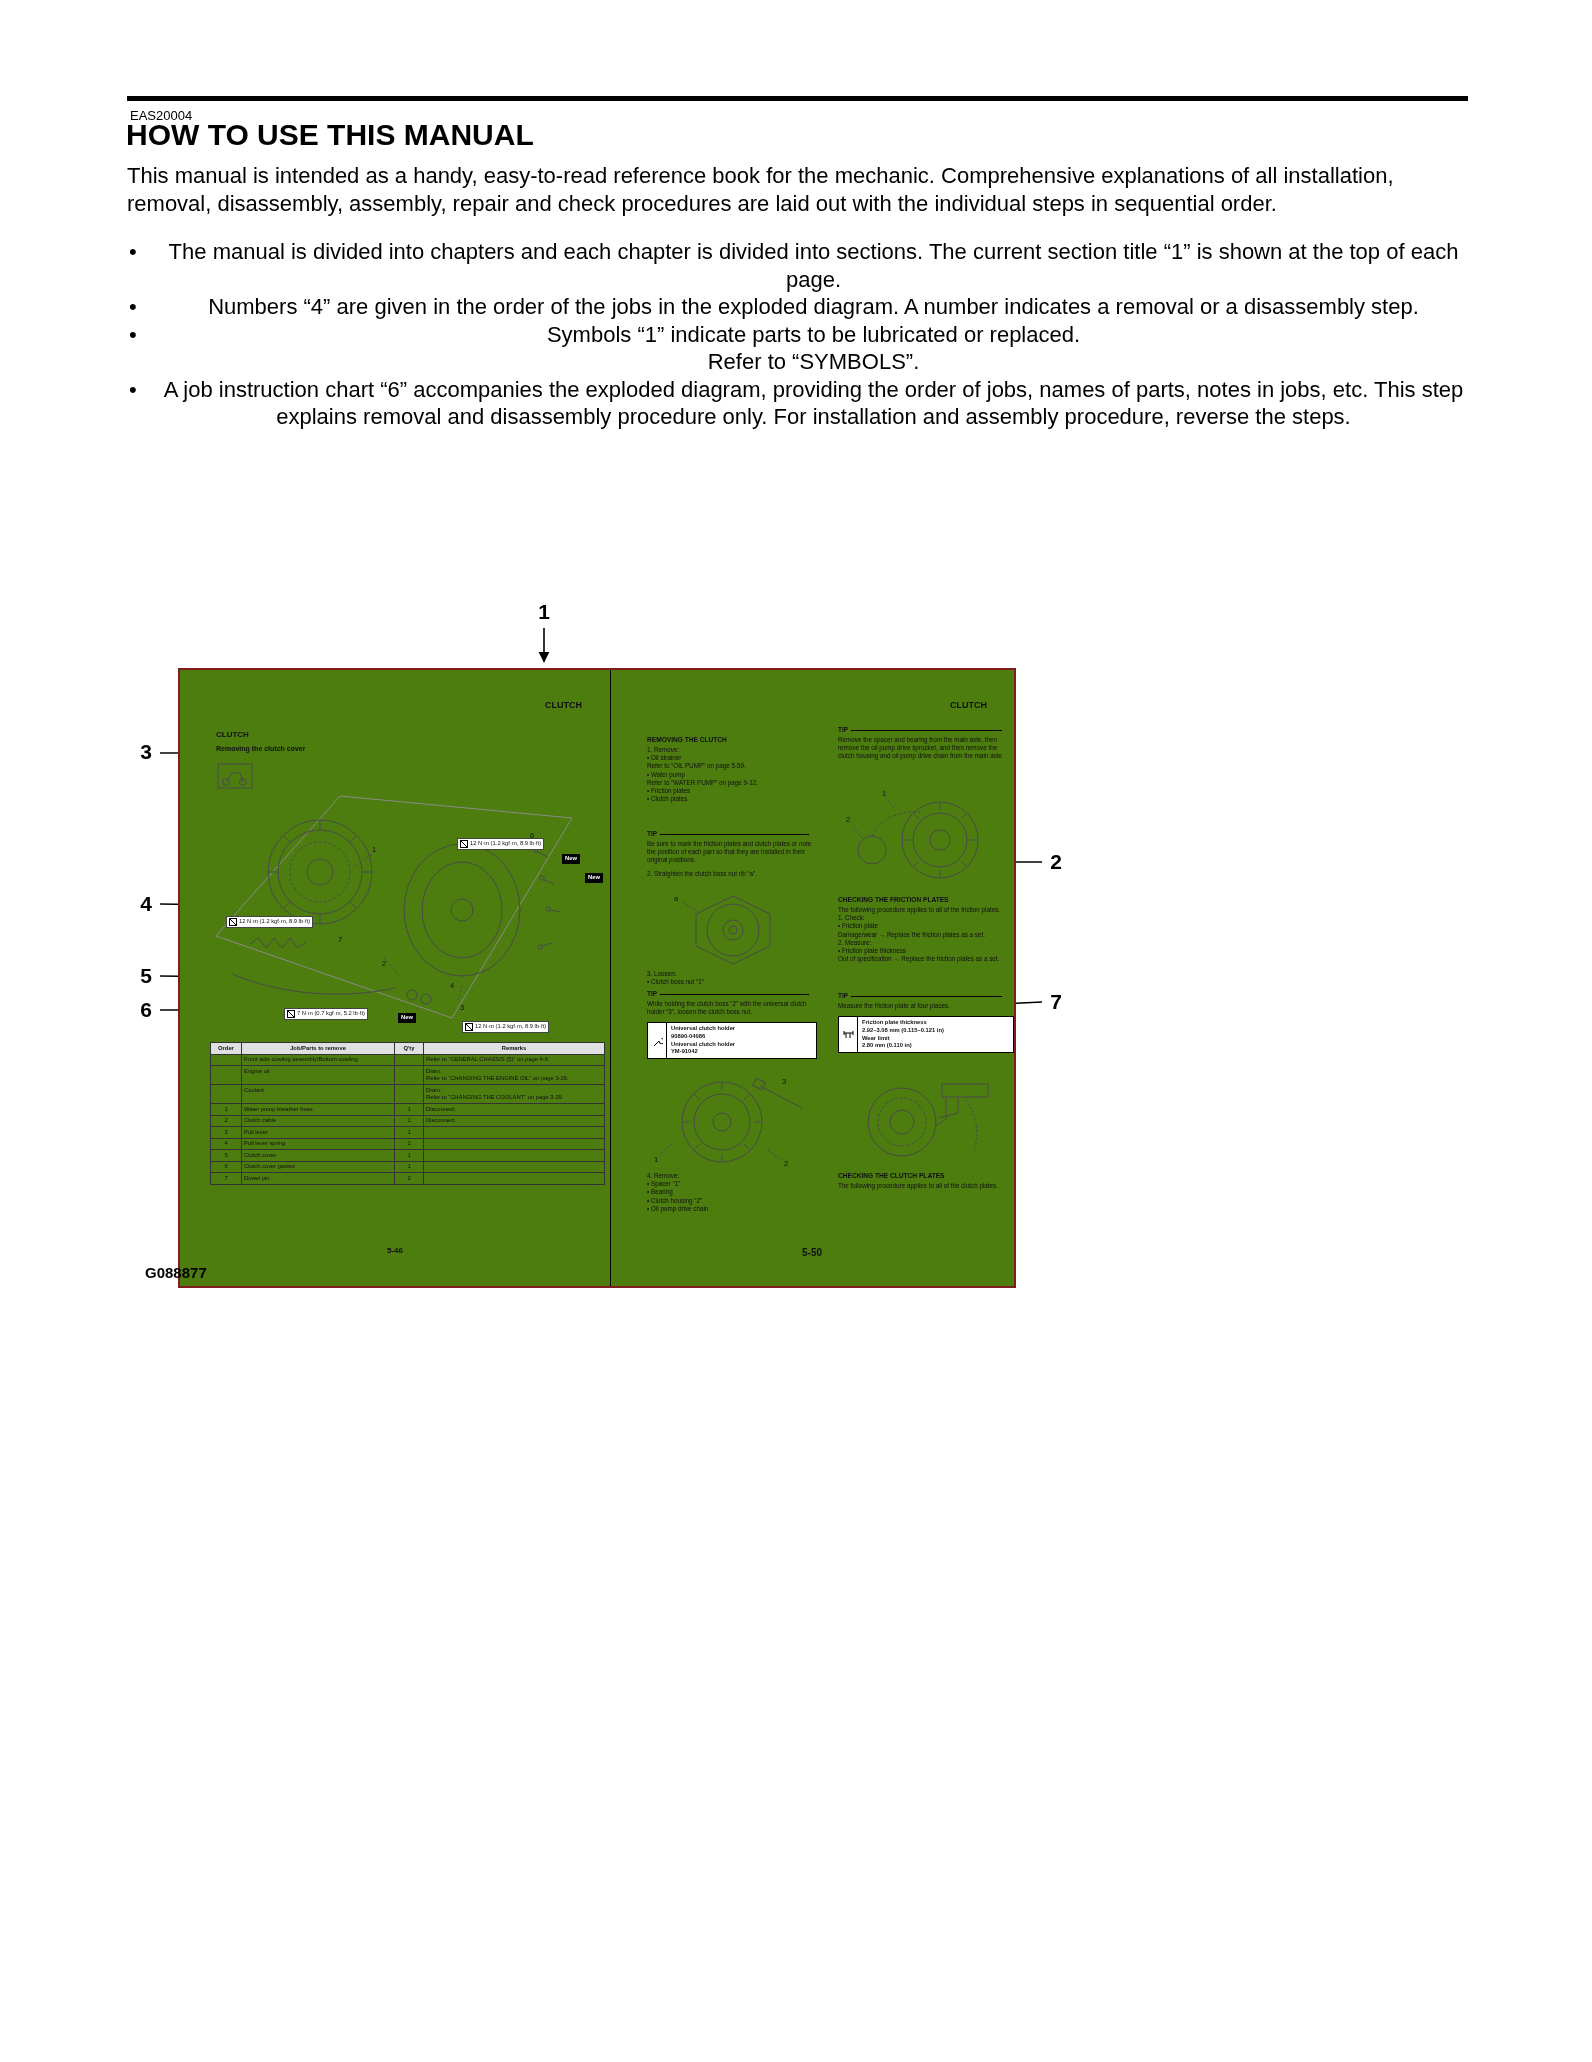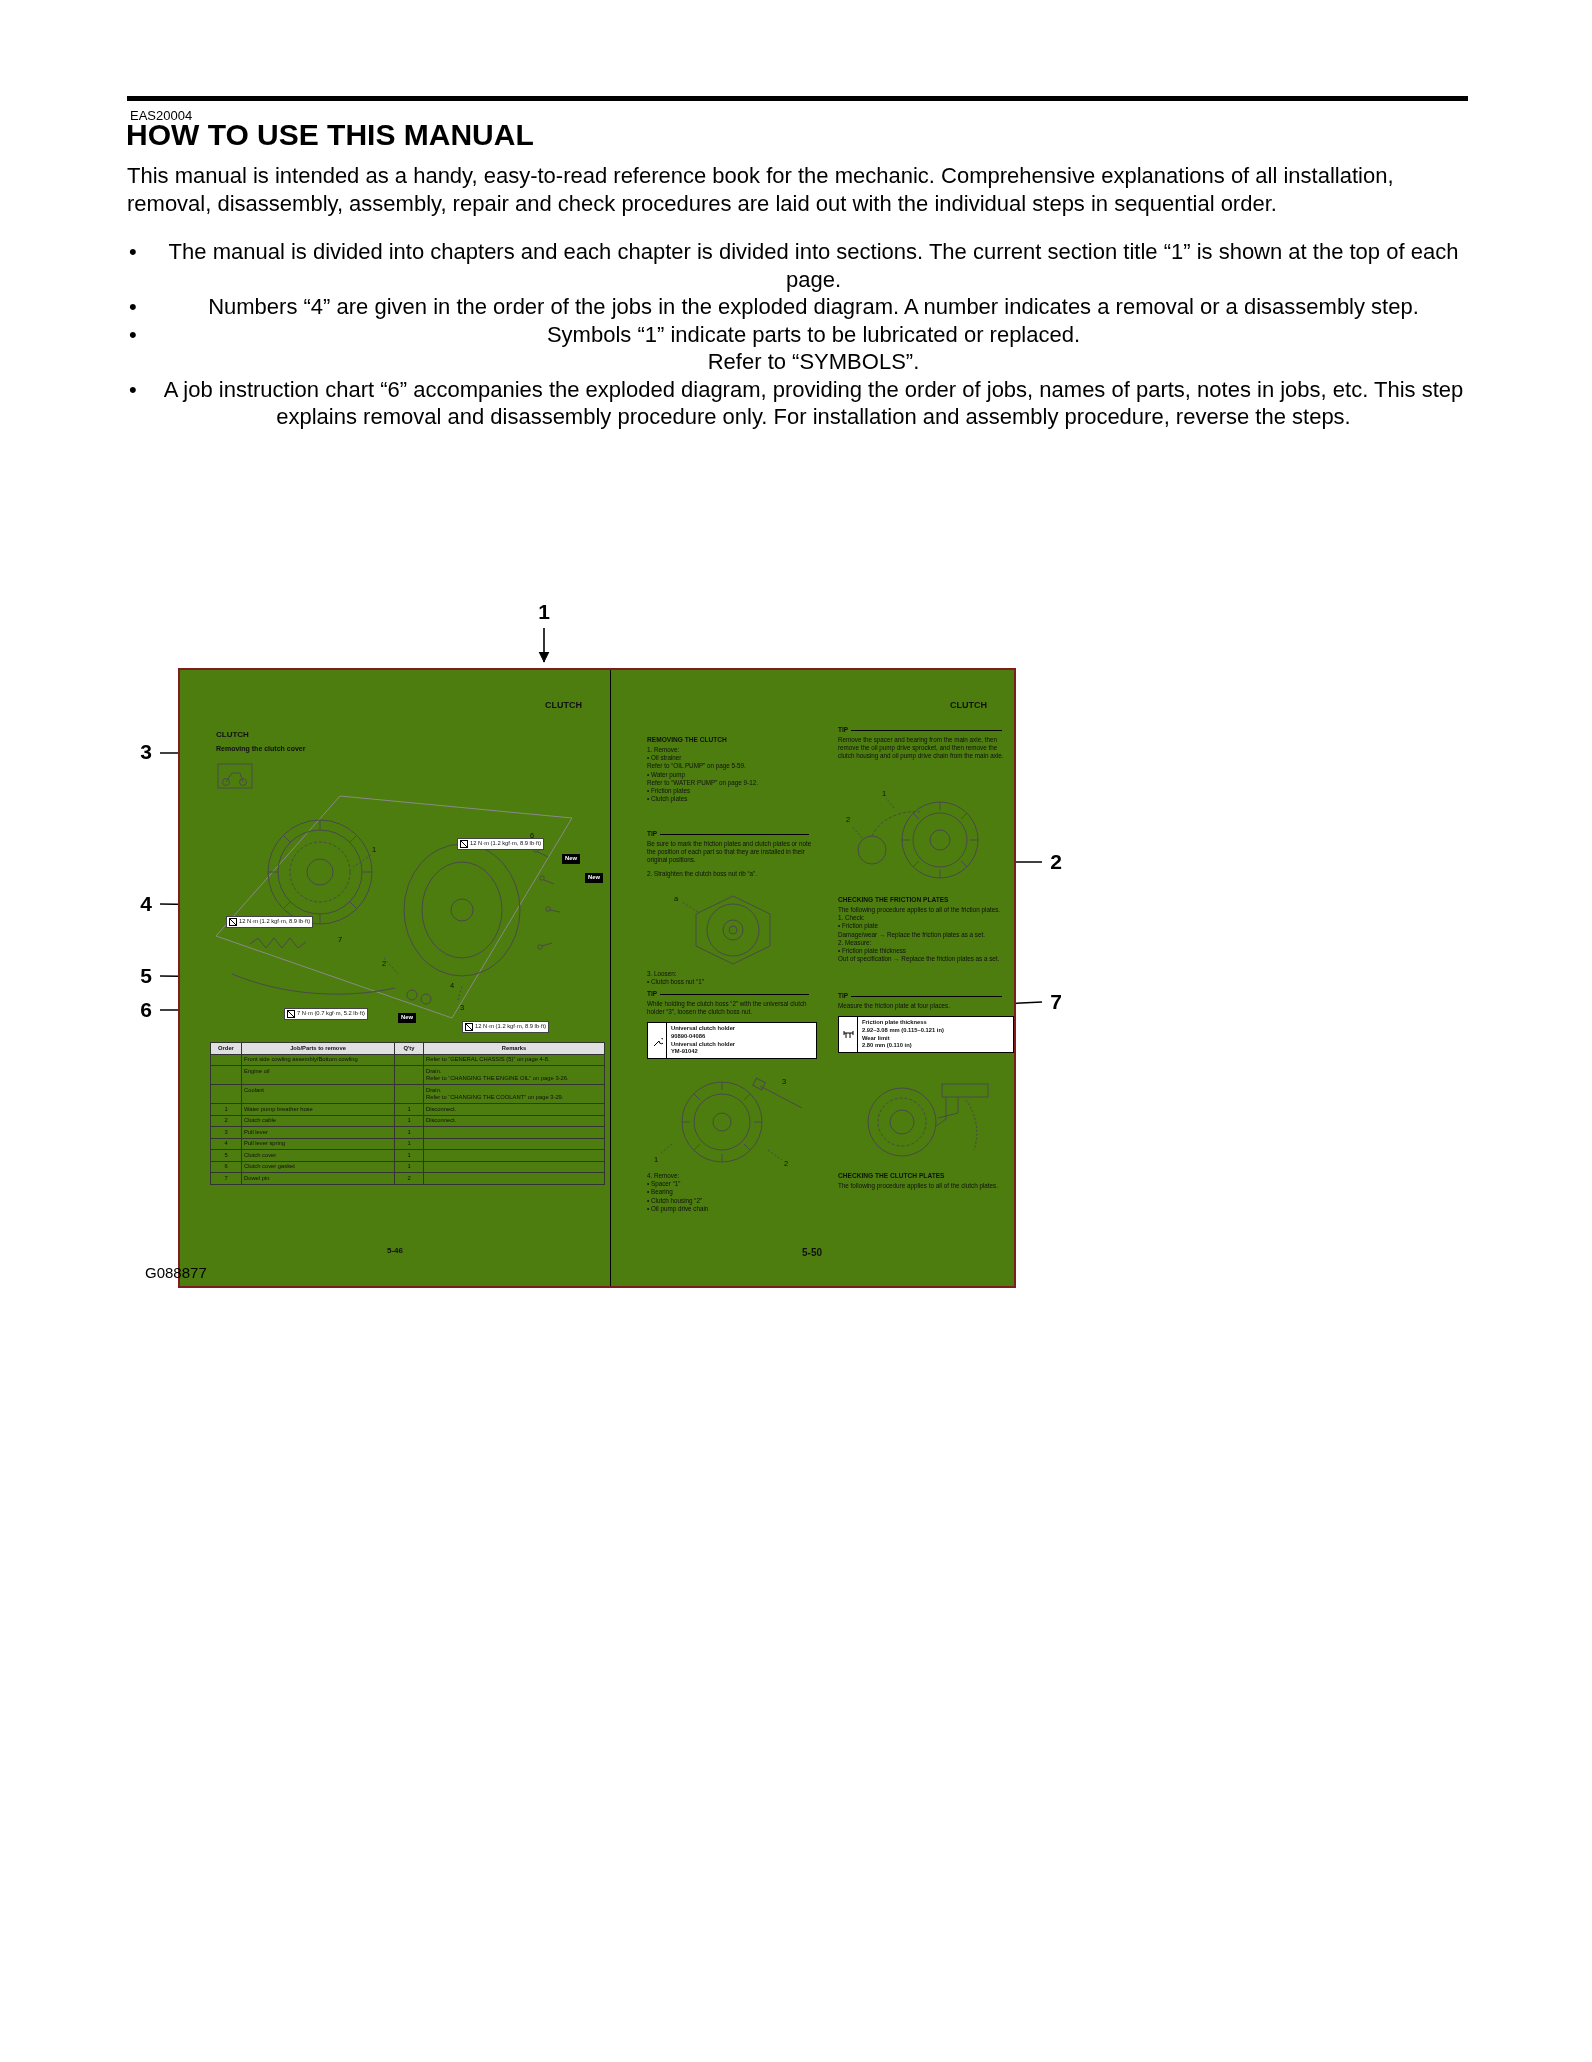--- a/index.html
+++ b/index.html
@@ -70,21 +70,21 @@
   .rp-fig4{position:absolute;left:232px;top:396px;}
   .rp-h3{left:228px;top:502px;width:176px;} .rp-h3t{left:228px;top:512px;width:176px;}
   .rp-pagenum{position:absolute;left:0;top:576px;width:404px;text-align:center;font-size:10px;font-weight:bold;}
 
   .info-box{position:absolute;border:1px solid #000;display:flex;background:#fff;}
   .tool-box{left:37px;top:352px;width:168px;}
   .spec-box{left:228px;top:346px;width:174px;}
   .ib-icon{width:18px;border-right:1px solid #000;display:flex;align-items:center;justify-content:center;}
   .ib-text{padding:2px 4px;font-weight:bold;white-space:pre-line;font-size:5.8px;line-height:1.35;}
 
-  .fig-caption{position:absolute;left:145px;top:1264px;font-size:15px;}
+  .fig-caption{position:absolute;left:145px;top:1264px;font-size:15px;font-weight:bold;}
 </style>
 </head>
 <body>
 
 <div class="doc">
 
   <div class="top-rule"></div>
   <div class="eas-code">EAS20004</div>
   <h1 class="page-title">HOW TO USE THIS MANUAL</h1>
   <p class="intro">This manual is intended as a handy, easy-to-read reference book for the mechanic. Comprehensive explanations of all installation, removal, disassembly, assembly, repair and check procedures are laid out with the individual steps in sequential order.</p>

